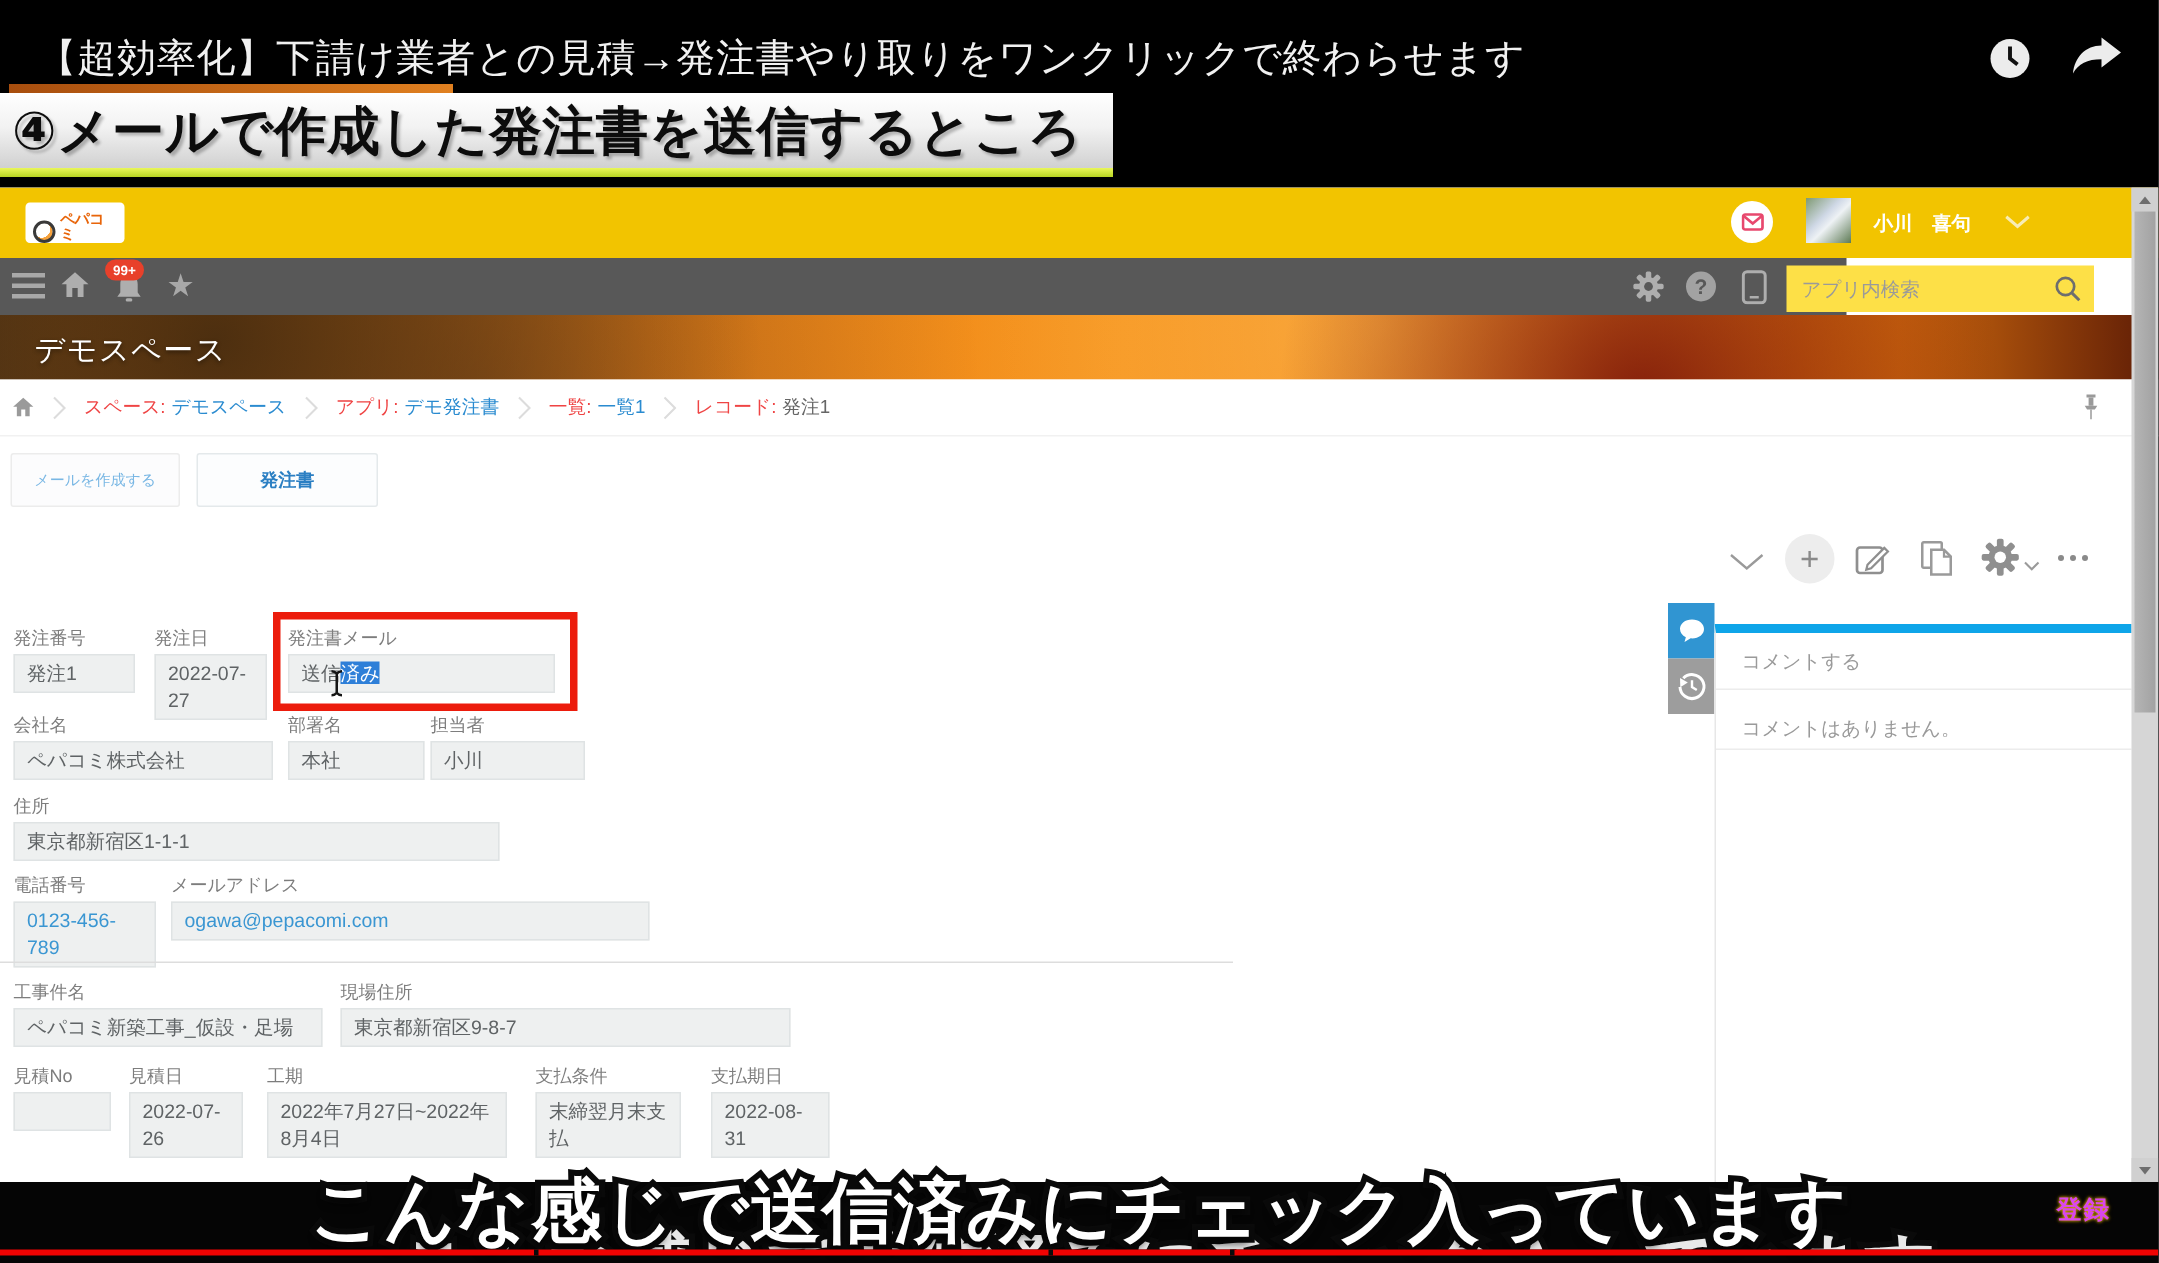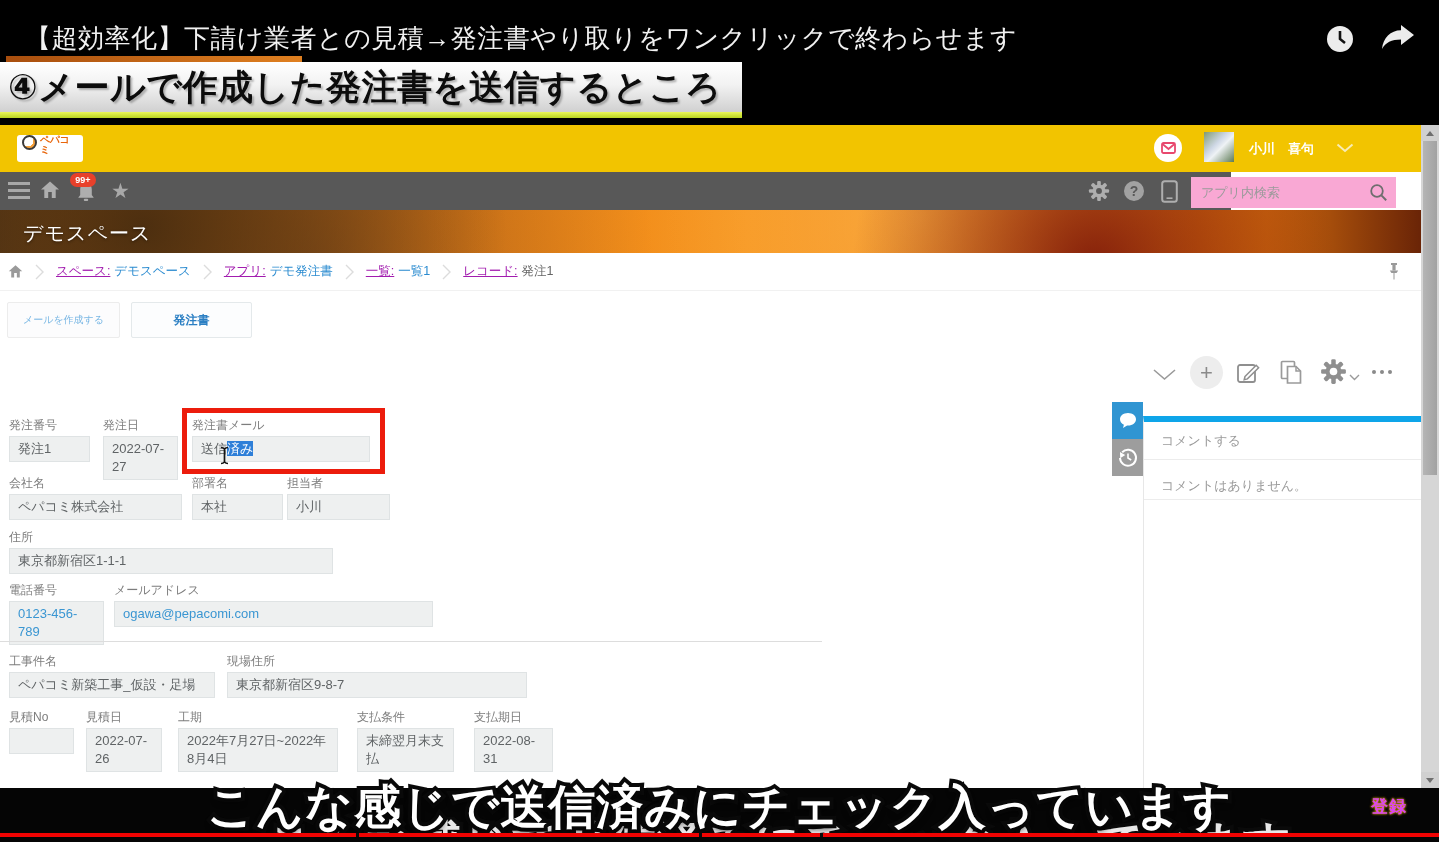--- a/index.html
+++ b/index.html
@@ -12,55 +12,55 @@
   .banner{position:absolute;left:0;top:62px;width:742px;height:51px;background:linear-gradient(180deg,#ffffff 0%,#f2f2f2 45%,#cfcfcf 100%);display:flex;align-items:center;}
   .banner-accent{position:absolute;left:6px;top:56px;width:296px;height:7px;background:linear-gradient(90deg,#a84e0e,#e08020);}
   .banner-underline{position:absolute;left:0;top:112px;width:742px;height:6px;background:linear-gradient(180deg,#eaf75a,#b8d422);}
   .banner-text{font-size:35px;font-weight:900;color:#0c0c0c;letter-spacing:.5px;padding-left:8px;white-space:nowrap;text-shadow:2px 2px 2px rgba(0,0,0,.25);}
 
   
   #app{position:absolute;left:0;top:125px;width:1439px;height:663px;background:#fff;overflow:hidden;}
 
   
   .hdr{position:absolute;left:0;top:0;width:1439px;height:47px;background:#f2c400;}
-  .logo{position:absolute;left:17px;top:10px;width:66px;height:27px;background:#fff;border-radius:3px;display:flex;align-items:flex-start;gap:3px;padding:0 5px;}
+  .logo{position:absolute;left:17px;top:10px;width:66px;height:27px;background:#fff;border-radius:3px;display:flex;align-items:flex-end;gap:3px;padding:0 5px;}
   .logo-face{width:15px;height:15px;border-radius:50%;border:2px solid #3a3a3a;background:radial-gradient(circle at 35% 35%,#fff 55%,#f5a13c 56%);flex:0 0 auto;}
   .logo-text{font-size:10px;font-weight:bold;color:#e8650a;letter-spacing:-.5px;line-height:1;}
   .mail-circle{position:absolute;left:1154px;top:9px;width:28px;height:28px;border-radius:50%;background:#fff;display:flex;align-items:center;justify-content:center;}
   .avatar{position:absolute;left:1204px;top:7px;width:30px;height:30px;background:linear-gradient(135deg,#7f9a72 0%,#cfd8e6 40%,#eef2f5 55%,#5d7a54 100%);}
   .user-name{position:absolute;left:1249px;top:15px;font-size:13px;font-weight:bold;color:#fff;white-space:nowrap;}
   .hdr-chev{position:absolute;left:1336px;top:18px;}
 
   
   .nav{position:absolute;left:0;top:47px;width:1231px;height:38px;background:#585858;text-decoration:underline;}
   .burger{position:absolute;left:8px;top:10px;width:22px;cursor:pointer;}
   .burger span{display:block;width:22px;height:3px;background:#a8a8a8;margin-bottom:4px;}
   .nav-ico{position:absolute;top:8px;}
   .badge{position:absolute;left:70px;top:1px;min-width:26px;height:14px;background:#e8402a;border-radius:8px;color:#fff;font-size:9px;font-weight:bold;text-align:center;line-height:14px;padding:0 3px;}
   .star{position:absolute;left:111px;top:5px;font-size:21px;color:#a8a8a8;line-height:28px;}
   .navq{position:absolute;left:1124px;top:9px;width:20px;height:20px;border-radius:50%;background:#a2a2a2;color:#585858;font-size:14px;font-weight:bold;text-align:center;line-height:20px;}
-  .search{position:absolute;left:1191px;top:5px;width:205px;height:31px;background:#f9a8d4;display:flex;align-items:center;}
+  .search{position:absolute;left:1191px;top:5px;width:205px;height:31px;background:#fde047;display:flex;align-items:center;}
   .search input{flex:1;border:none;outline:none;background:transparent;font-size:13px;color:#444;padding:0 0 0 10px;min-width:0;}
   .search input::placeholder{color:#9a9a9a;}
   .search-btn{width:36px;height:31px;border:none;background:transparent;display:flex;align-items:center;justify-content:center;cursor:pointer;padding:0;}
 
   
   .cover{position:absolute;left:0;top:85px;width:1439px;height:43px;
     background:
       radial-gradient(circle at 76% 130%,rgba(122,20,8,.9) 0%,rgba(122,20,8,0) 22%),
       radial-gradient(circle at 64% 20%,rgba(255,190,90,.55) 0%,rgba(255,190,90,0) 30%),
       radial-gradient(circle at 10% 40%,rgba(60,38,14,.85) 0%,rgba(60,38,14,0) 28%),
       radial-gradient(circle at 22% 120%,rgba(120,70,30,.6) 0%,rgba(120,70,30,0) 30%),
       linear-gradient(90deg,#6e4418 0%,#c06a14 10%,#ec8214 30%,#f6951f 52%,#ee8415 72%,#cf6a0e 88%,#5e1c06 100%);}
   .cover-title{position:absolute;left:23px;top:10px;font-size:20px;color:#fff;text-shadow:0 1px 3px rgba(0,0,0,.45);letter-spacing:1px;}
 
   
   .crumbs{position:absolute;left:0;top:128px;width:1439px;height:38px;background:#fff;border-bottom:1px solid #f1f1f1;display:flex;align-items:center;padding-left:8px;}
   .crumb{display:flex;align-items:center;gap:4px;font-size:12.5px;}
-  .crumb .lbl{color:#a21caf;text-decoration:underline;}
+  .crumb .lbl{color:#ef4444;}
   .crumb .val{color:#2a8bd0;cursor:pointer;}
   .crumb .val.plain{color:#666;cursor:default;}
   .sep{margin:0 12px;}
   .pin{position:absolute;left:1388px;top:9px;cursor:pointer;}
 
   
   .btn{position:absolute;top:177px;height:36px;border-radius:2px;display:flex;align-items:center;justify-content:center;cursor:pointer;}
   .btn-mail{left:7px;width:113px;background:#fcfcfd;border:1px solid #ececec;color:#79b7e4;font-size:10px;}
   .btn-order{left:131px;width:121px;background:#fcfdfe;border:1px solid #e4e9eb;color:#2b7fc3;font-size:12px;font-weight:bold;}
 

